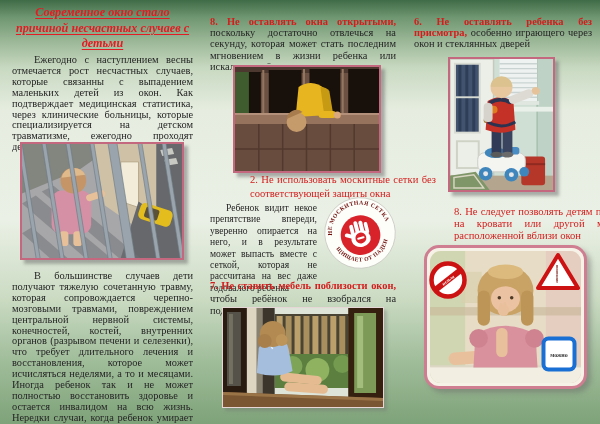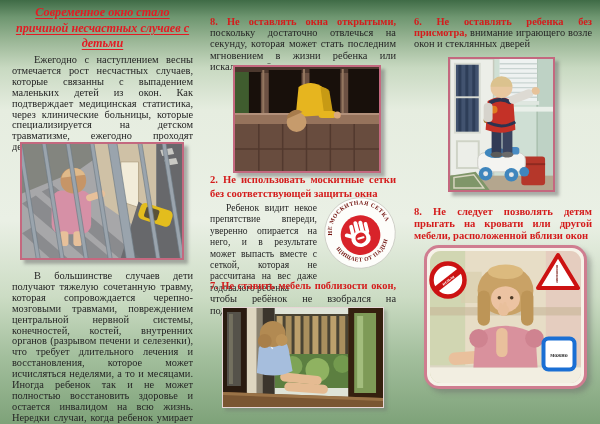--- a/index.html
+++ b/index.html
@@ -10,21 +10,21 @@
       #3f6b46 0%, #6e9670 4%, #96b392 9%, #c8d9c1 16%,
       #e6ede0 26%, #eaf0e5 52%, #ccdcc4 70%, #a3bf9d 84%, #7ea279 100%);
   }
   .abs{position:absolute;}
   .para{
     color:#262626;font-size:10.4px;line-height:10.9px;text-align:justify;
     text-justify:inter-word;margin:0;
   }
   .indent{text-indent:22px;}
   .lead{color:#d41c1c;font-weight:bold;}
-  .redblock{color:#d41c1c;font-weight:bold;}
+  .redblock{color:#d41c1c;font-weight:normal;margin-left:40px;}
   #title{
     color:#e31b23;font-weight:bold;font-style:italic;font-size:12.2px;
     line-height:15.5px;text-align:center;text-decoration:underline;
     text-underline-offset:2px;margin:0;
   }
   .photo{
     border:2px solid #c4687f;background:#888;
     box-shadow:4px 4px 3px rgba(105,105,105,.5);
     overflow:hidden;
   }
@@ -204,21 +204,21 @@
     <path d="M36 40 q4 -9 16 -9 q12 0 14 10 l4 22 q-16 8 -36 2 z" fill="#a6bedd"></path>
     <line x1="46" y1="34" x2="50" y2="41" stroke="#e8eef5" stroke-width="1.5"></line>
     <circle cx="58" cy="30" r="5" fill="#e5bb92"></circle>
     <circle cx="50" cy="26" r="13" fill="#b28a52"></circle>
     <circle cx="42" cy="33" r="7" fill="#a87f4a"></circle>
     <circle cx="59" cy="32" r="6" fill="#bd9459"></circle>
   </svg>
 </div>
 
 <p class="para abs" style="left:414px;top:16px;width:178px;line-height:11.2px;">
-  <span class="lead">6. Не оставлять ребенка без присмотра,</span><span> внимание играющего возле окон и стеклянных дверей</span>
+  <span class="lead">6. Не оставлять ребенка без присмотра,</span><span> особенно играющего через окон и стеклянных дверей</span>
 </p>
 
 <div class="photo abs" id="photoD" style="left:448px;top:57px;width:103px;height:131px;">
   <svg viewBox="0 0 104 137" preserveAspectRatio="none">
     <rect width="104" height="137" fill="#cfdfd4"></rect>
     <rect x="88" y="0" width="16" height="137" fill="#bed2c5"></rect>
     <line x1="88" y1="0" x2="88" y2="137" stroke="#a8bfae" stroke-width="1.5"></line>
     <rect x="50" y="0" width="38" height="44" fill="#eef2f1"></rect>
     <g stroke="#c9d4d2" stroke-width="1.4">
       <line x1="50" y1="5" x2="88" y2="5"></line>

